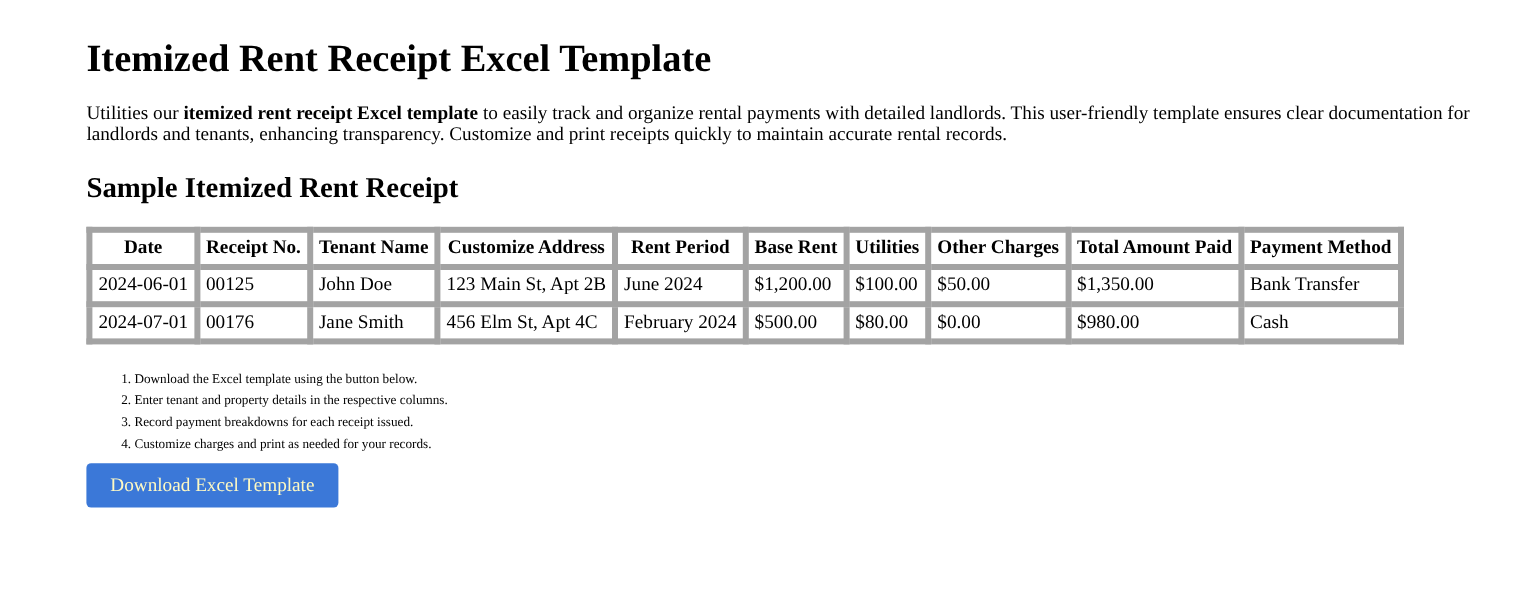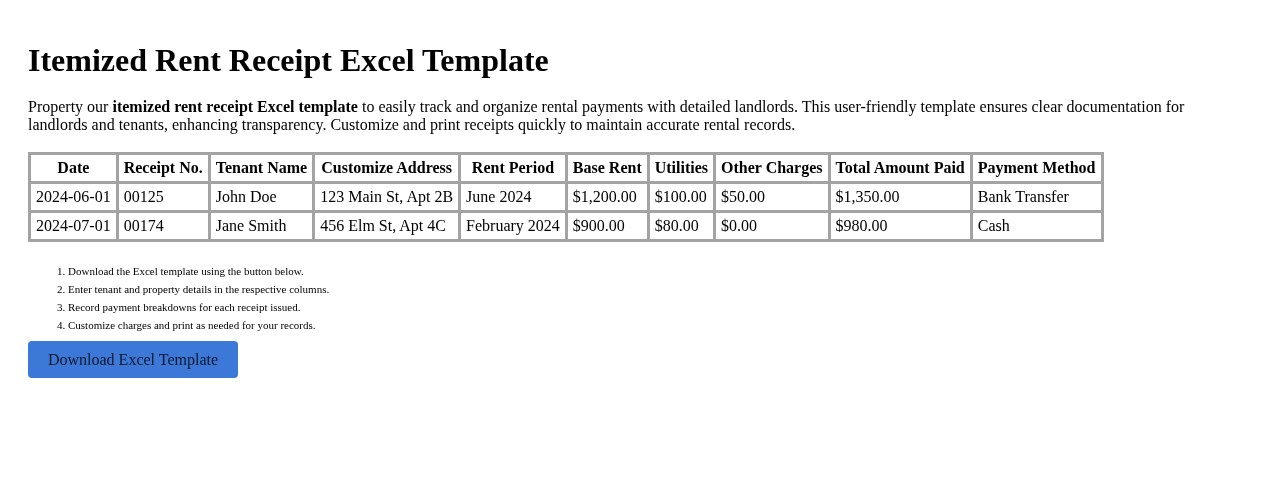--- a/index.html
+++ b/index.html
@@ -10,21 +10,22 @@
     body {
       width: 1278px;
       height: 501px;
       font-family: "Liberation Serif", "DejaVu Serif", serif;
       color: #000;
       font-size: 16px;
       line-height: 18px;
       overflow: hidden;
     }
     .page {
-      padding: 12px 28px;
+      padding: 0 28px;
+      margin-left: 44px;
     }
     h1 {
       font-size: 32px;
       font-weight: bold;
       margin: 0;
       padding-top: 30px;
       line-height: 36px;
       height: 36px;
     }
     p.intro {
@@ -40,21 +41,21 @@
       margin: 0;
       margin-top: 21px;
       line-height: 28px;
     }
     table {
       border-collapse: collapse;
       margin-top: 18px;
       border: 2px solid #555;
     }
     th, td {
-      border: 3px solid #a3a3a3;
+      border: 5px solid #a3a3a3;
       padding: 0 5px;
       height: 26px;
       font-size: 16px;
       white-space: nowrap;
     }
     th {
       font-weight: bold;
       text-align: center;
       height: 26px;
     }
@@ -74,41 +75,42 @@
       padding-left: 40px;
     }
     ol li {
       font-size: 11px;
       line-height: 18px;
     }
     .btn {
       display: inline-block;
       margin-top: 7px;
       background: #3b78d8;
-      color: #0f172a;
+      color: #fef9c3;
       border: none;
       border-radius: 4px;
       width: 210px;
       height: 37px;
       font-family: "Liberation Serif", "DejaVu Serif", serif;
       font-size: 16px;
       text-align: center;
       line-height: 37px;
       cursor: pointer;
       padding: 0;
     }
   </style>
 </head>
 <body>
 
 <div class="page">
   <h1>Itemized Rent Receipt Excel Template</h1>
 
-  <p class="intro"><span>Property our </span><strong>itemized rent receipt Excel template</strong><span> to easily track and organize rental payments with detailed landlords. This user-friendly template ensures clear documentation for landlords and tenants, enhancing transparency. Customize and print receipts quickly to maintain accurate rental records.</span></p>
+  <p class="intro"><span>Utilities our </span><strong>itemized rent receipt Excel template</strong><span> to easily track and organize rental payments with detailed landlords. This user-friendly template ensures clear documentation for landlords and tenants, enhancing transparency. Customize and print receipts quickly to maintain accurate rental records.</span></p>
 
+  <h2>Sample Itemized Rent Receipt</h2>
 
   <table>
     <thead>
       <tr>
         <th>Date</th>
         <th>Receipt No.</th>
         <th>Tenant Name</th>
         <th>Customize Address</th>
         <th>Rent Period</th>
         <th>Base Rent</th>
@@ -126,25 +128,25 @@
         <td>123 Main St, Apt 2B</td>
         <td>June 2024</td>
         <td>$1,200.00</td>
         <td>$100.00</td>
         <td>$50.00</td>
         <td>$1,350.00</td>
         <td>Bank Transfer</td>
       </tr>
       <tr>
         <td>2024-07-01</td>
-        <td>00174</td>
+        <td>00176</td>
         <td>Jane Smith</td>
         <td>456 Elm St, Apt 4C</td>
         <td>February 2024</td>
-        <td>$900.00</td>
+        <td>$500.00</td>
         <td>$80.00</td>
         <td>$0.00</td>
         <td>$980.00</td>
         <td>Cash</td>
       </tr>
     </tbody>
   </table>
 
 
   <ol>

